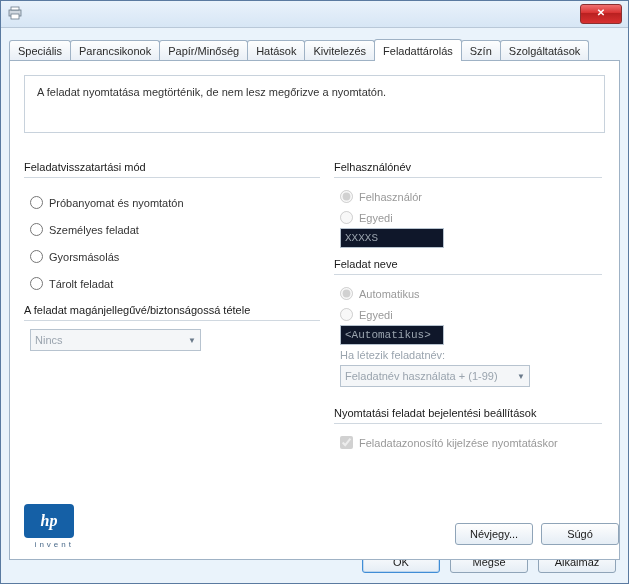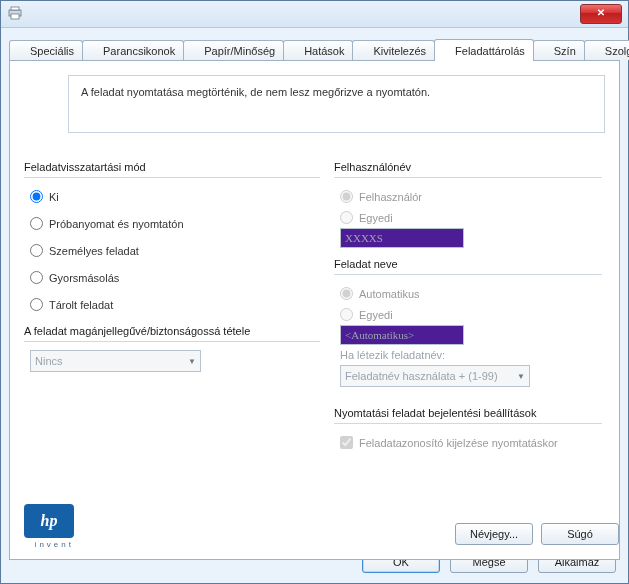--- a/index.html
+++ b/index.html
@@ -54,21 +54,21 @@
     padding: 6px 8px 0 8px;
     height: 26px;
     position: relative;
     z-index: 2;
   }
   .tab {
     border: 1px solid #9fb2c5;
     border-bottom: none;
     border-top-left-radius: 3px;
     border-top-right-radius: 3px;
-    padding: 4px 8px 3px 20px;
+    padding: 4px 8px 3px 8px;
     margin-right: -1px;
     background: linear-gradient(to bottom, #fdfefe, #e9eff6);
     color: #2a2a2a;
     cursor: default;
     white-space: nowrap;
   }
   .tab.active {
     background: #ffffff;
     position: relative;
     top: 1px;
@@ -91,21 +91,20 @@
     position: absolute;
     left: 14px;
     right: 14px;
     top: 14px;
     height: 58px;
     border: 1px solid #c8d2dc;
     background: #fff;
     padding: 10px 12px;
     box-sizing: border-box;
     color: #333;
-    margin-left: 44px;
   }
   
   .col-left {
     position: absolute;
     left: 14px;
     top: 100px;
     width: 296px;
   }
   .col-right {
     position: absolute;
@@ -131,29 +130,29 @@
   .radio-row.disabled, .check-row.disabled, .disabled {
     color: #999;
   }
   .radio-row input, .check-row input {
     margin: 0 6px 0 0;
   }
   .spacer6 { height: 6px; }
   .spacer10 { height: 10px; }
   
   .textbox {
-    width: 124px;
+    width: 104px;
     height: 20px;
     box-sizing: border-box;
     border: 1px solid #b7c3cf;
-    background: #4c1d95;
+    background: #0f172a;
     color: #9aa4ae;
     padding: 2px 4px;
     margin-left: 6px;
-    font-family: Liberation Serif, serif;
+    font-family: Liberation Mono, monospace;
     font-size: 11px;
   }
   .select {
     height: 22px;
     box-sizing: border-box;
     border: 1px solid #b7c3cf;
     background: linear-gradient(to bottom, #fdfdfd, #edf1f5);
     padding: 2px 4px;
     color: #555;
     display: flex;
@@ -268,24 +267,20 @@
   <div class="tabbody">
 
     <div class="infobox">
       <span>A feladat nyomtatása megtörténik, de nem lesz megőrizve a nyomtatón.</span>
     </div>
 
     <div class="col-left">
       <div class="group-title">Feladatvisszatartási mód</div>
       <hr class="hr">
 
-      <label class="radio-row">
-        <input type="radio" name="ret" checked="" style="">
-        <span>Ki</span>
-      </label>
       <div class="spacer6"></div>
       <label class="radio-row">
         <input type="radio" name="ret" style="">
         <span>Próbanyomat és nyomtatón</span>
       </label>
       <div class="spacer6"></div>
       <label class="radio-row">
         <input type="radio" name="ret" style="">
         <span>Személyes feladat</span>
       </label>

